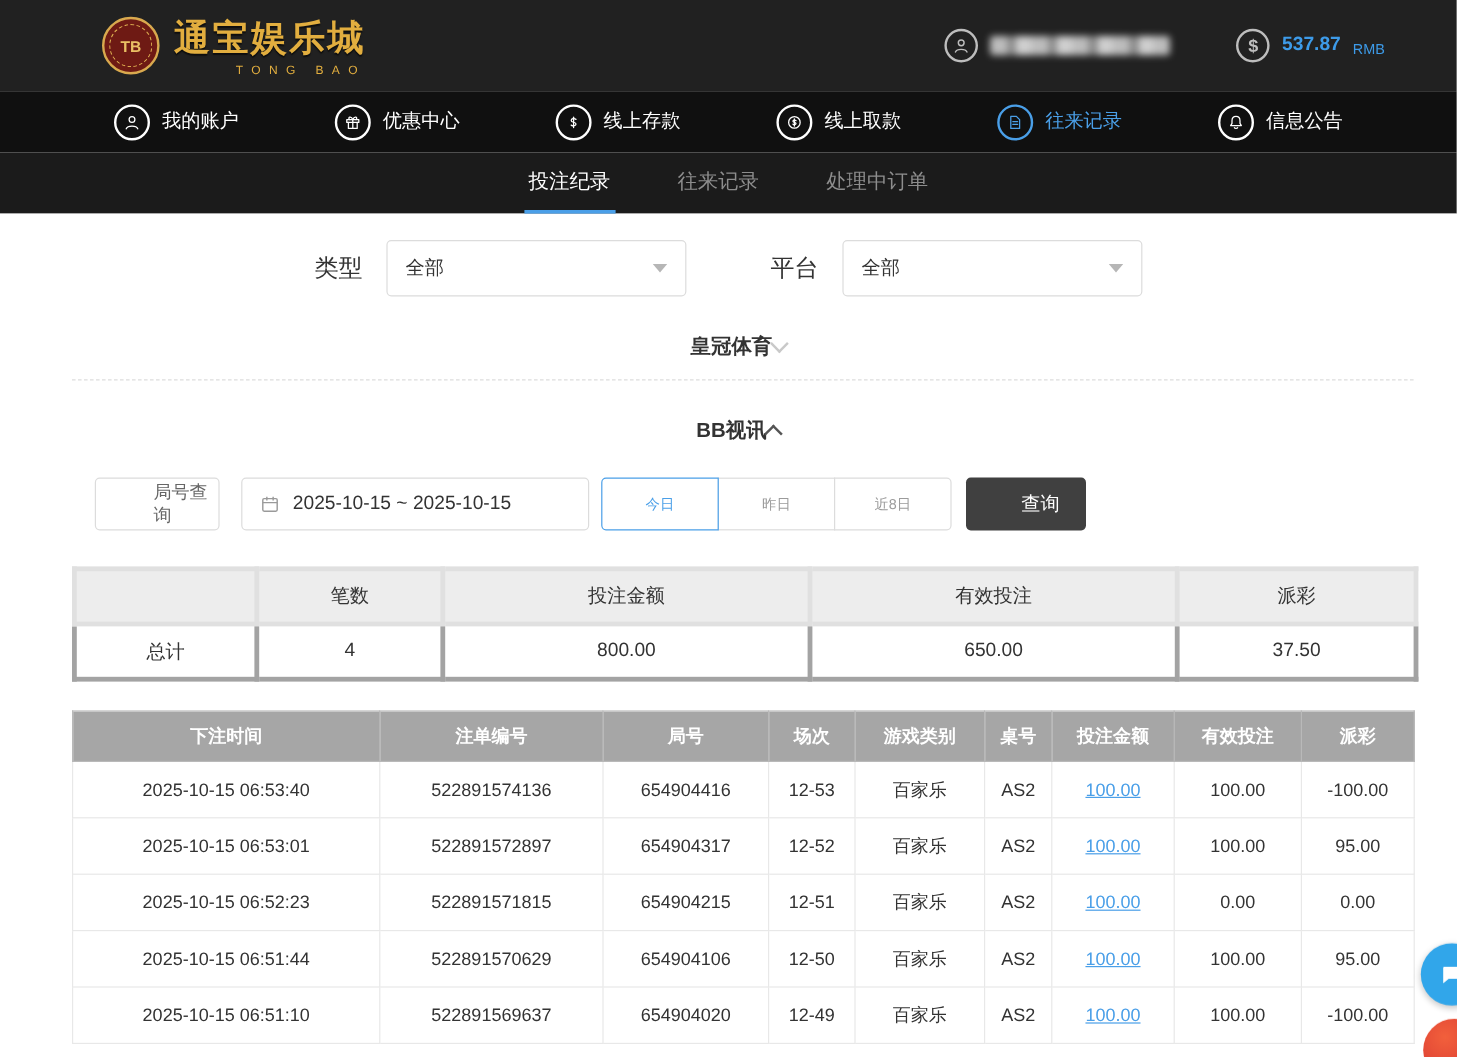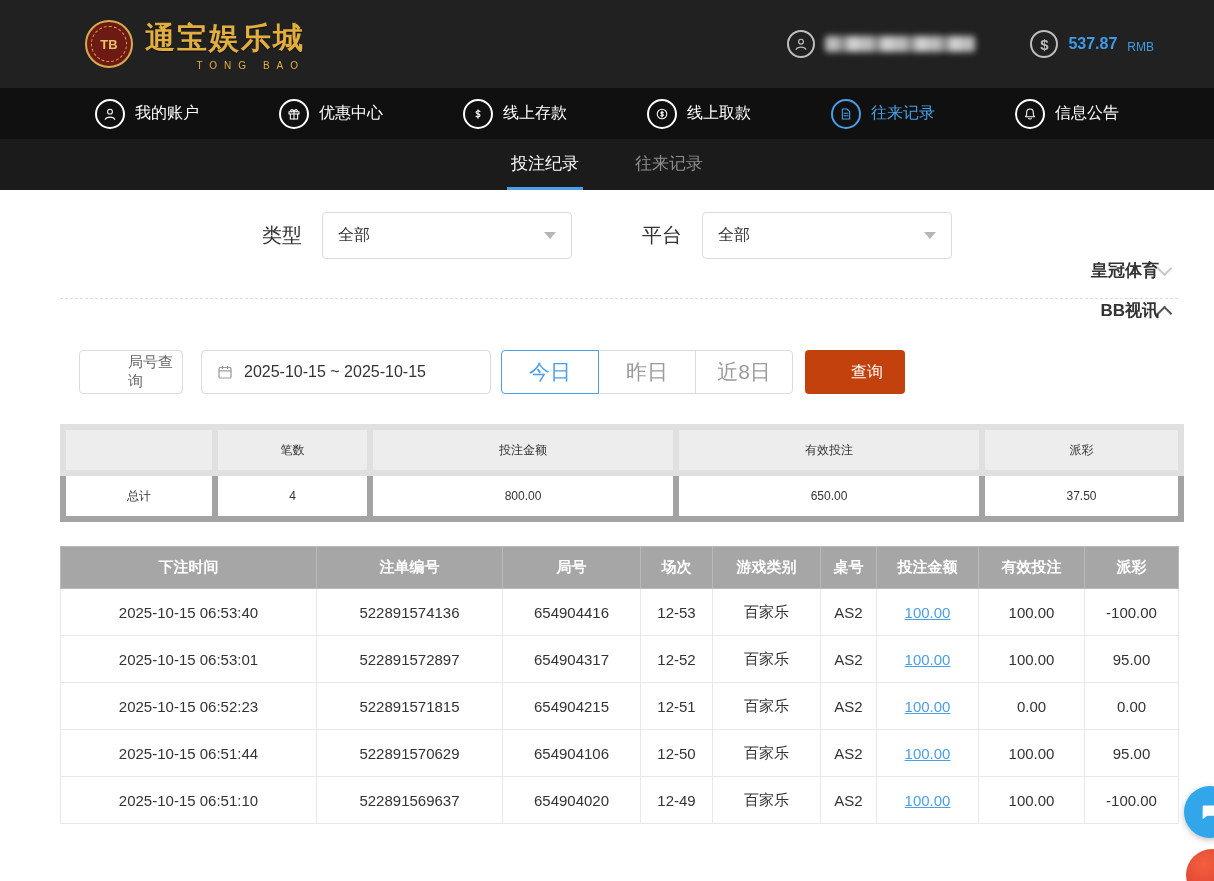--- a/index.html
+++ b/index.html
@@ -1,20 +1,20 @@
 <!DOCTYPE html>
 <html><head>
 <meta charset="utf-8">
 <style>
   * { margin:0; padding:0; box-sizing:border-box; }
   html,body { width:1214px; height:881px; overflow:hidden; background:#fff;
     font-family:"Liberation Sans","DejaVu Sans",sans-serif; }
 
   
-  .topbar { height:88px; background:#212121; display:flex; align-items:center; }
+  .topbar { height:76px; background:#212121; display:flex; align-items:center; }
   .brand { display:flex; align-items:center; gap:12px; margin-left:85px; cursor:pointer; }
   .coin { width:48px; height:48px; border-radius:50%; background:#6e1a14;
     border:2px solid #d9a94e; display:flex; align-items:center; justify-content:center; }
   .coin-inner { width:36px; height:36px; border-radius:50%; border:1px dashed #d9a94e;
     display:flex; align-items:center; justify-content:center;
     color:#e9c064; font-size:13px; font-weight:bold; }
   .brand-text { display:flex; flex-direction:column; }
   .brand-name { font-size:30px; font-weight:bold; color:#e2ae3f;
     text-shadow:0 1px 1px rgba(0,0,0,.6); letter-spacing:2px; }
   .brand-sub { font-size:10px; color:#e2ae3f; letter-spacing:7px; text-align:right; margin-top:1px; }
@@ -56,51 +56,51 @@
   .filter-label { font-size:20px; color:#333; }
   .selectbox { width:250px; height:47px; border:1px solid #dcdcdc; border-radius:4px;
     display:flex; align-items:center; justify-content:space-between; padding:0 15px;
     font-size:16px; color:#333; cursor:pointer; background:#fff; }
   .tri-down { width:0; height:0; border-left:6px solid transparent; border-right:6px solid transparent;
     border-top:7px solid #b6b6b6; }
   .filter-gap { width:30px; }
 
   .inner { padding:0 36px 0 60px; }
 
-  .section-head { display:flex; align-items:center; justify-content:flex-end;
-    }
+  .section-head { display:flex; align-items:center; justify-content:center;
+    margin-top:30px; }
   .section-title { font-size:17px; font-weight:bold; color:#333; }
   .chev { width:11px; height:11px; border-right:2px solid #c9c9c9; border-bottom:2px solid #c9c9c9;
     transform:rotate(45deg); margin-right:8px; margin-top:-4px; cursor:pointer; }
   .chev.up { border-color:#555; transform:rotate(-135deg); margin-top:6px; }
   .dashed { border-bottom:1px dashed #ddd; margin-top:16px; }
 
   .query-row { display:flex; align-items:center; margin-top:28px; }
   .btn { height:44px; border-radius:4px; background:#fff; display:flex; align-items:center;
     justify-content:center; font-size:15px; cursor:pointer; }
   .btn-date-query { width:104px; border:1px solid #4a9fe8; color:#4a9fe8; font-weight:bold; }
   .btn-round-query { width:104px; border:1px solid #dcdcdc; color:#666; margin-left:19px;padding-left:48px; }
   .datebox { width:290px; height:44px; border:1px solid #dcdcdc; border-radius:4px;
     display:flex; align-items:center; gap:10px; padding:0 14px; margin-left:18px;
     font-size:16px; color:#333; cursor:pointer; }
   .datebox svg { stroke:#9a9a9a; fill:none; stroke-width:1.6; }
   .seg-group { display:flex; margin-left:10px; }
   .seg { width:98px; height:44px; border:1px solid #dcdcdc; background:#fff; color:#9b9b9b;
-    font-size:21px; display:flex; align-items:center; justify-content:center; cursor:pointer;
+    font-size:12px; display:flex; align-items:center; justify-content:center; cursor:pointer;
     margin-left:-1px; }
   .seg:first-child { margin-left:0; border-radius:4px 0 0 4px; }
   .seg:last-child { border-radius:0 4px 4px 0; }
   .seg.active { border-color:#4a9fe8; color:#4a9fe8; z-index:2; }
-  .btn-search { width:100px; background:#c2410c; color:#fff; font-size:16px; margin-left:12px; border:none;padding-left:24px; }
+  .btn-search { width:100px; background:#404040; color:#fff; font-size:16px; margin-left:12px; border:none;padding-left:24px; }
 
   
   table { border-collapse:collapse; table-layout:fixed; }
   .summary-table { width:1118px; margin-top:30px; }
-  .summary-table td { border:6px solid #a3a3a3; height:46px; text-align:center;
-    font-size:12px; color:#333; }
+  .summary-table td { border:4px solid #a3a3a3; height:46px; text-align:center;
+    font-size:16px; color:#333; }
   .summary-table tr.head td { background:#ededed; border-color:#e0e0e0; }
 
   
   .detail-table { width:1118px; margin-top:24px; }
   .detail-table th { background:#a6a6a6; color:#fff; font-size:15px; font-weight:bold;
     height:42px; border:1px solid #b9b9b9; }
   .detail-table td { height:47px; text-align:center; font-size:15px; color:#333;
     border:1px solid #e8e8e8; }
   .bet-link { color:#4a9fe8; text-decoration:underline; cursor:pointer; }
   .negative { color:#e34b4b; }
@@ -200,20 +200,21 @@
           <path d="M10 18.5c.3 1.2 3.7 1.2 4 0"></path>
         </svg>
     </span>
     <span class="nav-label">信息公告</span>
   </div>
 </div>
 
 <div class="subtabs">
   <div class="subtab active">投注纪录</div>
   <div class="subtab">往来记录</div>
+  <div class="subtab">处理中订单</div>
 </div>
 
 <div class="content">
 
   <div class="filter-row">
     <span class="filter-label">类型</span>
     <div class="selectbox">
       <span>全部</span>
       <span class="tri-down"></span>
     </div>

